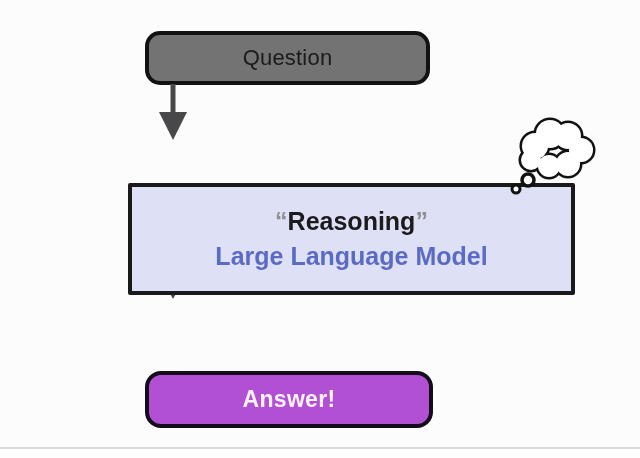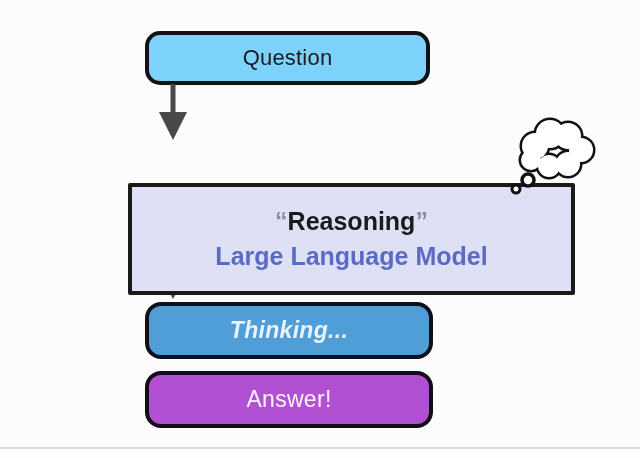--- a/index.html
+++ b/index.html
@@ -19,21 +19,21 @@
     position: absolute;
     box-sizing: border-box;
     display: flex;
     align-items: center;
     justify-content: center;
     text-align: center;
   }
   .question-box {
     left: 145px; top: 31px;
     width: 285px; height: 54px;
-    background: #7dd3fc;
+    background: #737373;
     border: 4px solid #121212;
     border-radius: 15px;
     font-size: 22px;
     font-weight: 500;
     color: #1b1b1d;
     letter-spacing: 0.2px;
   }
   .llm-box {
     left: 128px; top: 146px;
     width: 447px; height: 112px;
@@ -70,21 +70,21 @@
     color: #e8f4fd;
     letter-spacing: 0.3px;
   }
   .answer-box {
     left: 145px; top: 371px;
     width: 288px; height: 57px;
     background: #b150d2;
     border: 4px solid #140b1b;
     border-radius: 16px;
     font-size: 23px;
-    font-weight: 400;
+    font-weight: 700;
     color: #fdf2fe;
     letter-spacing: 0.3px;
   }
   .arrow-svg {
     position: absolute;
     z-index: 0;
   }
   .arrow-1 { left: 157px; top: 84px; }
   .arrow-2 { left: 157px; top: 257px; }
   .thought-bubble {
@@ -147,23 +147,20 @@
     </g>
     <circle cx="25" cy="72" r="6" fill="#ffffff" stroke="#111111" stroke-width="3.5"></circle>
     <circle cx="13" cy="81" r="4" fill="#ffffff" stroke="#111111" stroke-width="3"></circle>
   </svg>
 
   <svg class="arrow-svg arrow-2" width="32" height="44" viewBox="0 0 32 44">
     <line x1="16" y1="0" x2="16" y2="20" stroke="#48484a" stroke-width="5"></line>
     <polygon points="2,17 30,17 16,42" fill="#48484a"></polygon>
   </svg>
 
-  <div class="box thinking-box">
-    <span>Thinking...</span>
-  </div>
 
   <div class="box answer-box">
     <span>Answer!</span>
   </div>
 
   <div class="divider"></div>
   <div class="below-divider"></div>
 
 </div>
 

